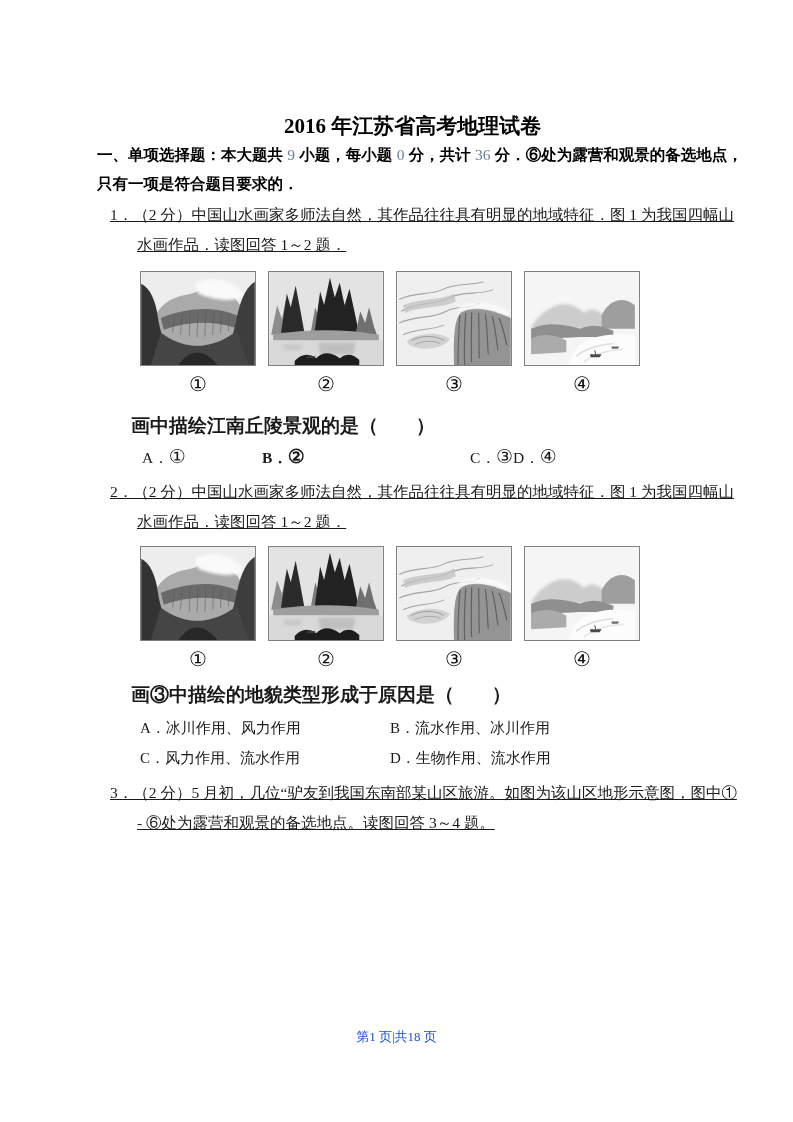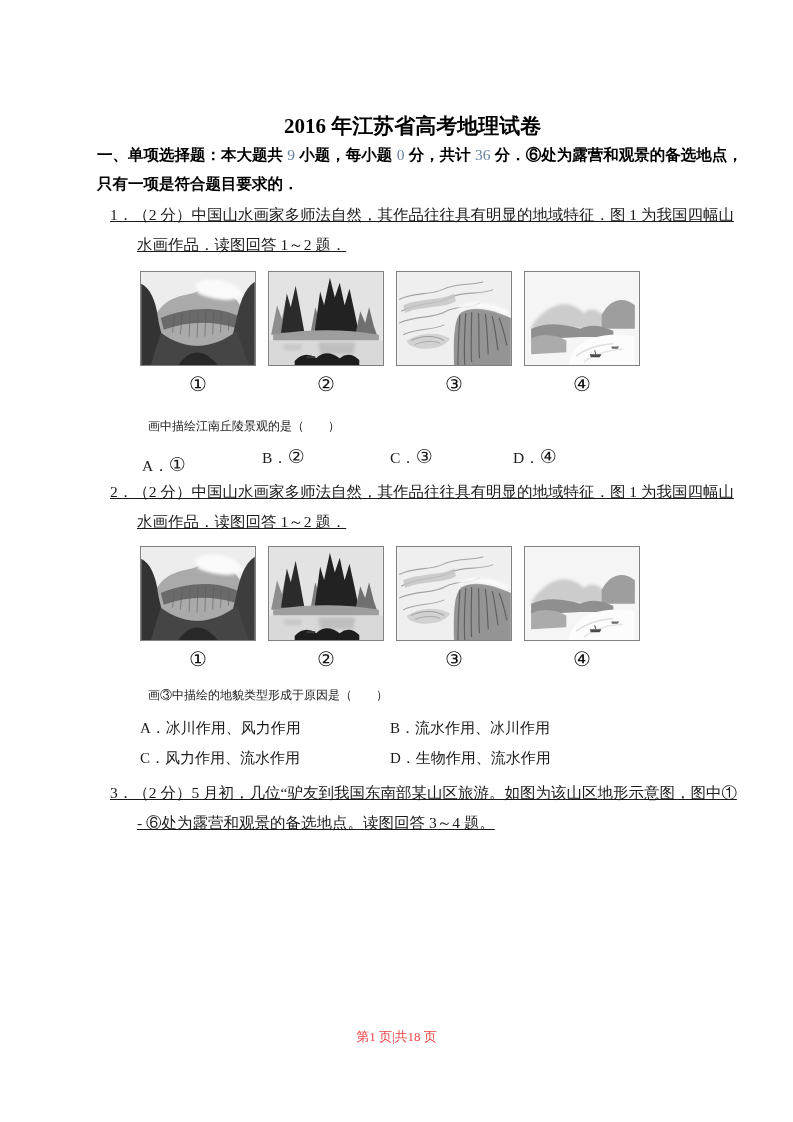--- a/index.html
+++ b/index.html
@@ -46,41 +46,41 @@
     width:114px;height:93px;
     border:1px solid #808080;
     background:#fff;
     overflow:hidden;
   }
   .figcap{
     margin-top:7px;
     font-size:20px;line-height:22px;color:#111;
   }
   .prompt{
-    left:148px;
-    font-size:12px;line-height:22px;white-space:nowrap;
+    left:131px;
+    font-size:19px;line-height:22px;white-space:nowrap;font-weight:bold;
   }
   .optrow{
     left:142px;
     font-size:15.5px;line-height:24px;white-space:nowrap;
     display:flex;
   }
-  .optrow .slot1{width:120px;margin-top:8px;}
-  .optrow .slot2{width:128px;}
-  .optrow .slot3{width:123px;}
+  .optrow .slot1{width:120px;}
+  .optrow .slot2{width:128px;font-weight:bold;}
+  .optrow .slot3{width:123px;text-align:right;}
   .circled{font-size:19px;}
   .optgrid{
     left:140px;width:560px;
     display:grid;grid-template-columns:250px auto;
     font-size:15px;line-height:30px;white-space:nowrap;
   }
   .footer{
     top:1028px;left:0;width:793px;
     text-align:center;
-    font-size:13px;color:#ef4444;
+    font-size:13px;color:#1d4ed8;
   }
   .defs{position:absolute;width:0;height:0;overflow:hidden;}
 </style>
 </head>
 <body>
 
 <svg class="defs" aria-hidden="true">
   <defs>
     <filter id="soft" x="-20%" y="-20%" width="140%" height="140%">
         <feGaussianBlur stdDeviation="0.8"></feGaussianBlur>

